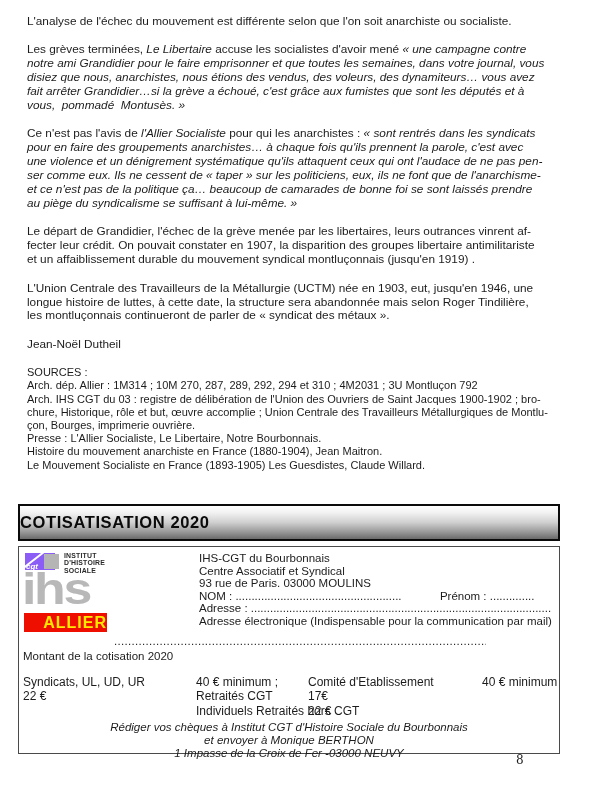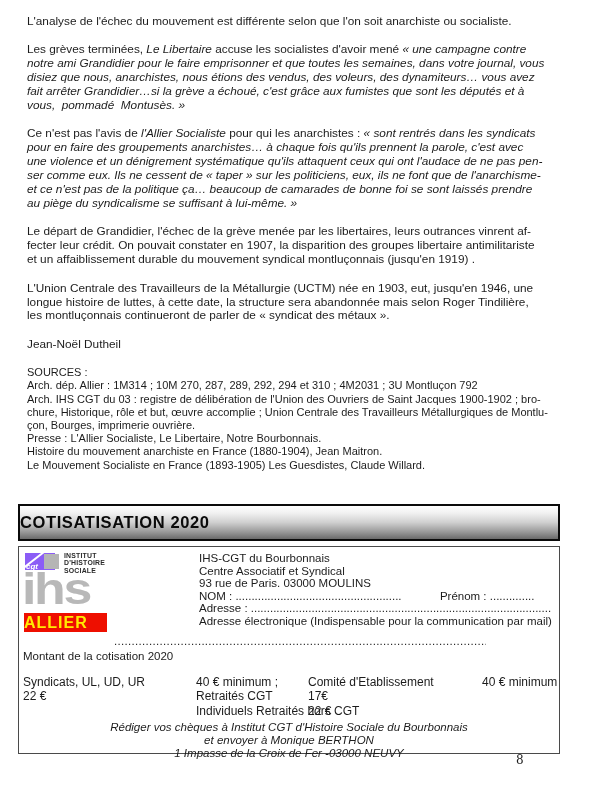--- a/index.html
+++ b/index.html
@@ -22,21 +22,21 @@
       border:1px solid #4a4a4a;background:#fff;}
   
   .cgt-badge{position:absolute;left:6px;top:6px;width:30px;height:17px;background:#8b5cf6;overflow:hidden;}
   .cgt-slash{position:absolute;left:-4px;top:5px;width:28px;height:2px;background:#ffffff;transform:rotate(-38deg);}
   .cgt-text{position:absolute;left:1px;bottom:-1px;font-size:8px;font-weight:bold;font-style:italic;color:#fff;line-height:9px;}
   .gray-sq{position:absolute;left:25px;top:7px;width:15px;height:15px;background:#b5b5b5;}
   .inst{position:absolute;left:45px;top:5px;font-size:6.9px;font-weight:bold;color:#2a2a2a;line-height:7.4px;letter-spacing:.2px;}
   .ihs{position:absolute;left:3px;top:22px;font-size:44px;font-weight:bold;color:#b8b8b8;
        letter-spacing:-2px;line-height:40px;transform:scaleX(1.18);transform-origin:left top;}
   .allier{position:absolute;left:5px;top:66px;width:83px;height:19px;background:#ee0f00;
-       color:#ffeb00;font-size:16px;font-weight:bold;letter-spacing:1px;line-height:19px;text-align:left;z-index:2;}
+       color:#ffeb00;font-size:16px;font-weight:bold;letter-spacing:1px;line-height:19px;text-align:right;z-index:2;}
   
   .addr{position:absolute;left:180px;top:5px;font-size:11.5px;line-height:12.6px;}
   .addr div{white-space:pre;}
   
   .sep{position:absolute;left:95px;top:88px;width:372px;overflow:hidden;white-space:nowrap;
        font-size:11.5px;letter-spacing:.3px;}
   .montant{position:absolute;left:4px;top:103px;font-size:11.5px;}
   .fees{position:absolute;left:4px;top:128px;display:grid;
         grid-template-columns:173px 112px 174px auto;font-size:12px;line-height:14.3px;}
   .fee-cell{white-space:pre;}

